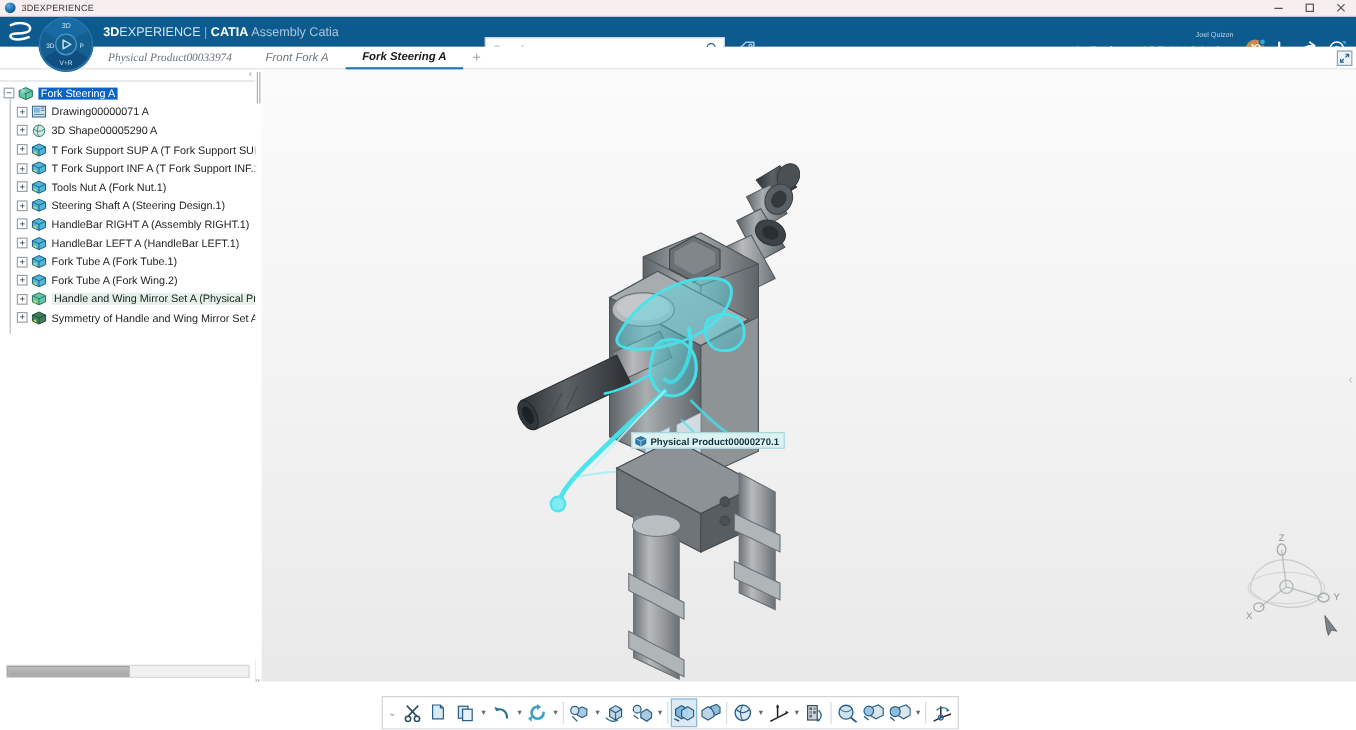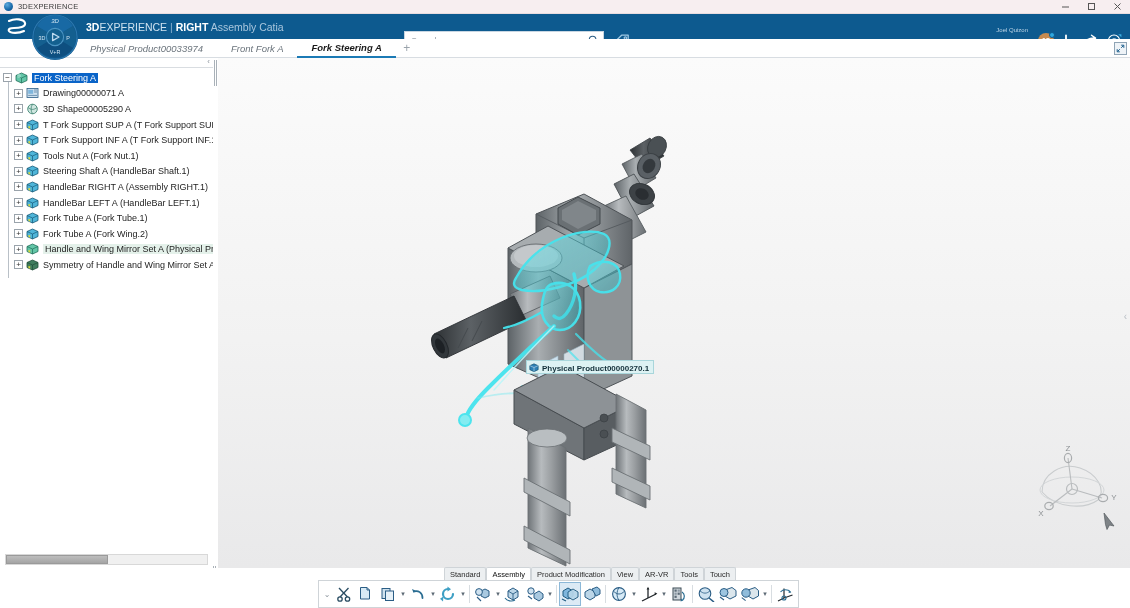--- a/index.html
+++ b/index.html
@@ -81,21 +81,21 @@
 
   
   .tabstrip {
     position: absolute; top: 39px; left: 0; width: 1130px; height: 19px;
     background: #ffffff; border-bottom: 1px solid #d8dde2; display: flex; align-items: stretch;
   }
   .tab {
     padding: 0 14px; height: 19px; display: flex; align-items: center;
     font-size: 9.5px; color: #6b747c; font-style: italic; white-space: nowrap;
   }
-  .tab.first { margin-left: 76px; }
+  .tab.first { margin-left: 76px; font-family: Liberation Serif, serif; }
   .tab.active { color: #1a1a1a; font-weight: bold; border-bottom: 2px solid #1b7ab5; }
   .tab-add { width: 22px; display:flex; align-items:center; justify-content:center; color:#9aa3ab; font-size:12px; }
   .tabstrip-right {
     margin-left: auto; width: 20px; display:flex; align-items:center; justify-content:center;
   }
   .expand-box {
     width: 13px; height: 13px; border: 1px solid #8fa4b5; background: #eef3f7;
     display: flex; align-items: center; justify-content: center; color: #1b5e8c;
   }
 
@@ -240,21 +240,21 @@
   <div class="header">
     <div class="ds-logo">
       <svg width="22" height="17" viewBox="0 0 22 17">
         <path d="M3 3 C9 0, 18 1, 19 5 C20 9, 13 10, 8 10 C4 10, 2 11, 3 13 C4.5 15.6, 13 15.5, 18 13" fill="none" stroke="#ffffff" stroke-width="2.1" stroke-linecap="round"></path>
       </svg>
     </div>
 
     <div class="header-title">
       <b>3D</b><span>EXPERIENCE</span>
       <span style="color:#8fb4d2;">|</span>
-      <b>RIGHT</b>
+      <b>CATIA</b>
       <span class="sub">Assembly Catia</span>
     </div>
 
     <div class="search-wrap">
       <input class="search-input" value="" placeholder="Search" style="">
       <div class="search-btn">
         <svg width="11" height="11" viewBox="0 0 11 11">
           <circle cx="4.6" cy="4.6" r="3.3" fill="none" stroke="#2a5d85" stroke-width="1.1"></circle>
           <line x1="7" y1="7" x2="10" y2="10" stroke="#2a5d85" stroke-width="1.2" stroke-linecap="round"></line>
         </svg>
@@ -419,21 +419,21 @@
 
       <div class="trow indent1">
         <span class="plus">+</span>
         <span class="ticon">
           <svg width="13" height="12" viewBox="0 0 13 12">
               <path d="M1 3.5 L6.5 1 L12 3.5 L12 8.5 L6.5 11 L1 8.5 Z" fill="#4fb5d9" stroke="#155a78" stroke-width=".8"></path>
               <path d="M1 3.5 L6.5 6 L12 3.5 M6.5 6 L6.5 11" fill="none" stroke="#155a78" stroke-width=".7"></path>
               <path d="M1.5 7.8 L4.2 10 L4.2 7 Z" fill="#d9d93a"></path>
             </svg>
         </span>
-        <span class="tlabel">Steering Shaft A (HandleBar Shaft.1)</span>
+        <span class="tlabel">Steering Shaft A (Steering Design.1)</span>
       </div>
 
       <div class="trow indent1">
         <span class="plus">+</span>
         <span class="ticon">
           <svg width="13" height="12" viewBox="0 0 13 12">
               <path d="M1 3.5 L6.5 1 L12 3.5 L12 8.5 L6.5 11 L1 8.5 Z" fill="#4fb5d9" stroke="#155a78" stroke-width=".8"></path>
               <path d="M1 3.5 L6.5 6 L12 3.5 M6.5 6 L6.5 11" fill="none" stroke="#155a78" stroke-width=".7"></path>
               <path d="M1.5 7.8 L4.2 10 L4.2 7 Z" fill="#d9d93a"></path>
             </svg>
@@ -656,29 +656,20 @@
 
     <div class="cursor-arrow">
       <svg width="14" height="18" viewBox="0 0 14 18">
         <path d="M2 1 L12 14 L7.5 13 L5 17.5 L3.5 12.5 L2 1 Z" fill="#7e8387" stroke="#555a5e" stroke-width=".7" stroke-linejoin="round"></path>
       </svg>
     </div>
   </div>
 
   <div class="bottombar">
 
-    <div class="tb-tabs">
-      <div class="tb-tab">Standard</div>
-      <div class="tb-tab active">Assembly</div>
-      <div class="tb-tab">Product Modification</div>
-      <div class="tb-tab">View</div>
-      <div class="tb-tab">AR-VR</div>
-      <div class="tb-tab">Tools</div>
-      <div class="tb-tab">Touch</div>
-    </div>
 
     <div class="tb-toolbar">
       <div class="tb-handle">⌄</div>
 
       <div class="tb-item">
         <svg width="16" height="16" viewBox="0 0 16 16">
           <line x1="3" y1="2" x2="11.5" y2="11" stroke="#2a4d63" stroke-width="1.3"></line>
           <line x1="12.5" y1="2" x2="4" y2="11" stroke="#2a4d63" stroke-width="1.3"></line>
           <circle cx="4" cy="13" r="2.2" fill="none" stroke="#2a4d63" stroke-width="1.3"></circle>
           <circle cx="11.5" cy="13" r="2.2" fill="none" stroke="#2a4d63" stroke-width="1.3"></circle>

